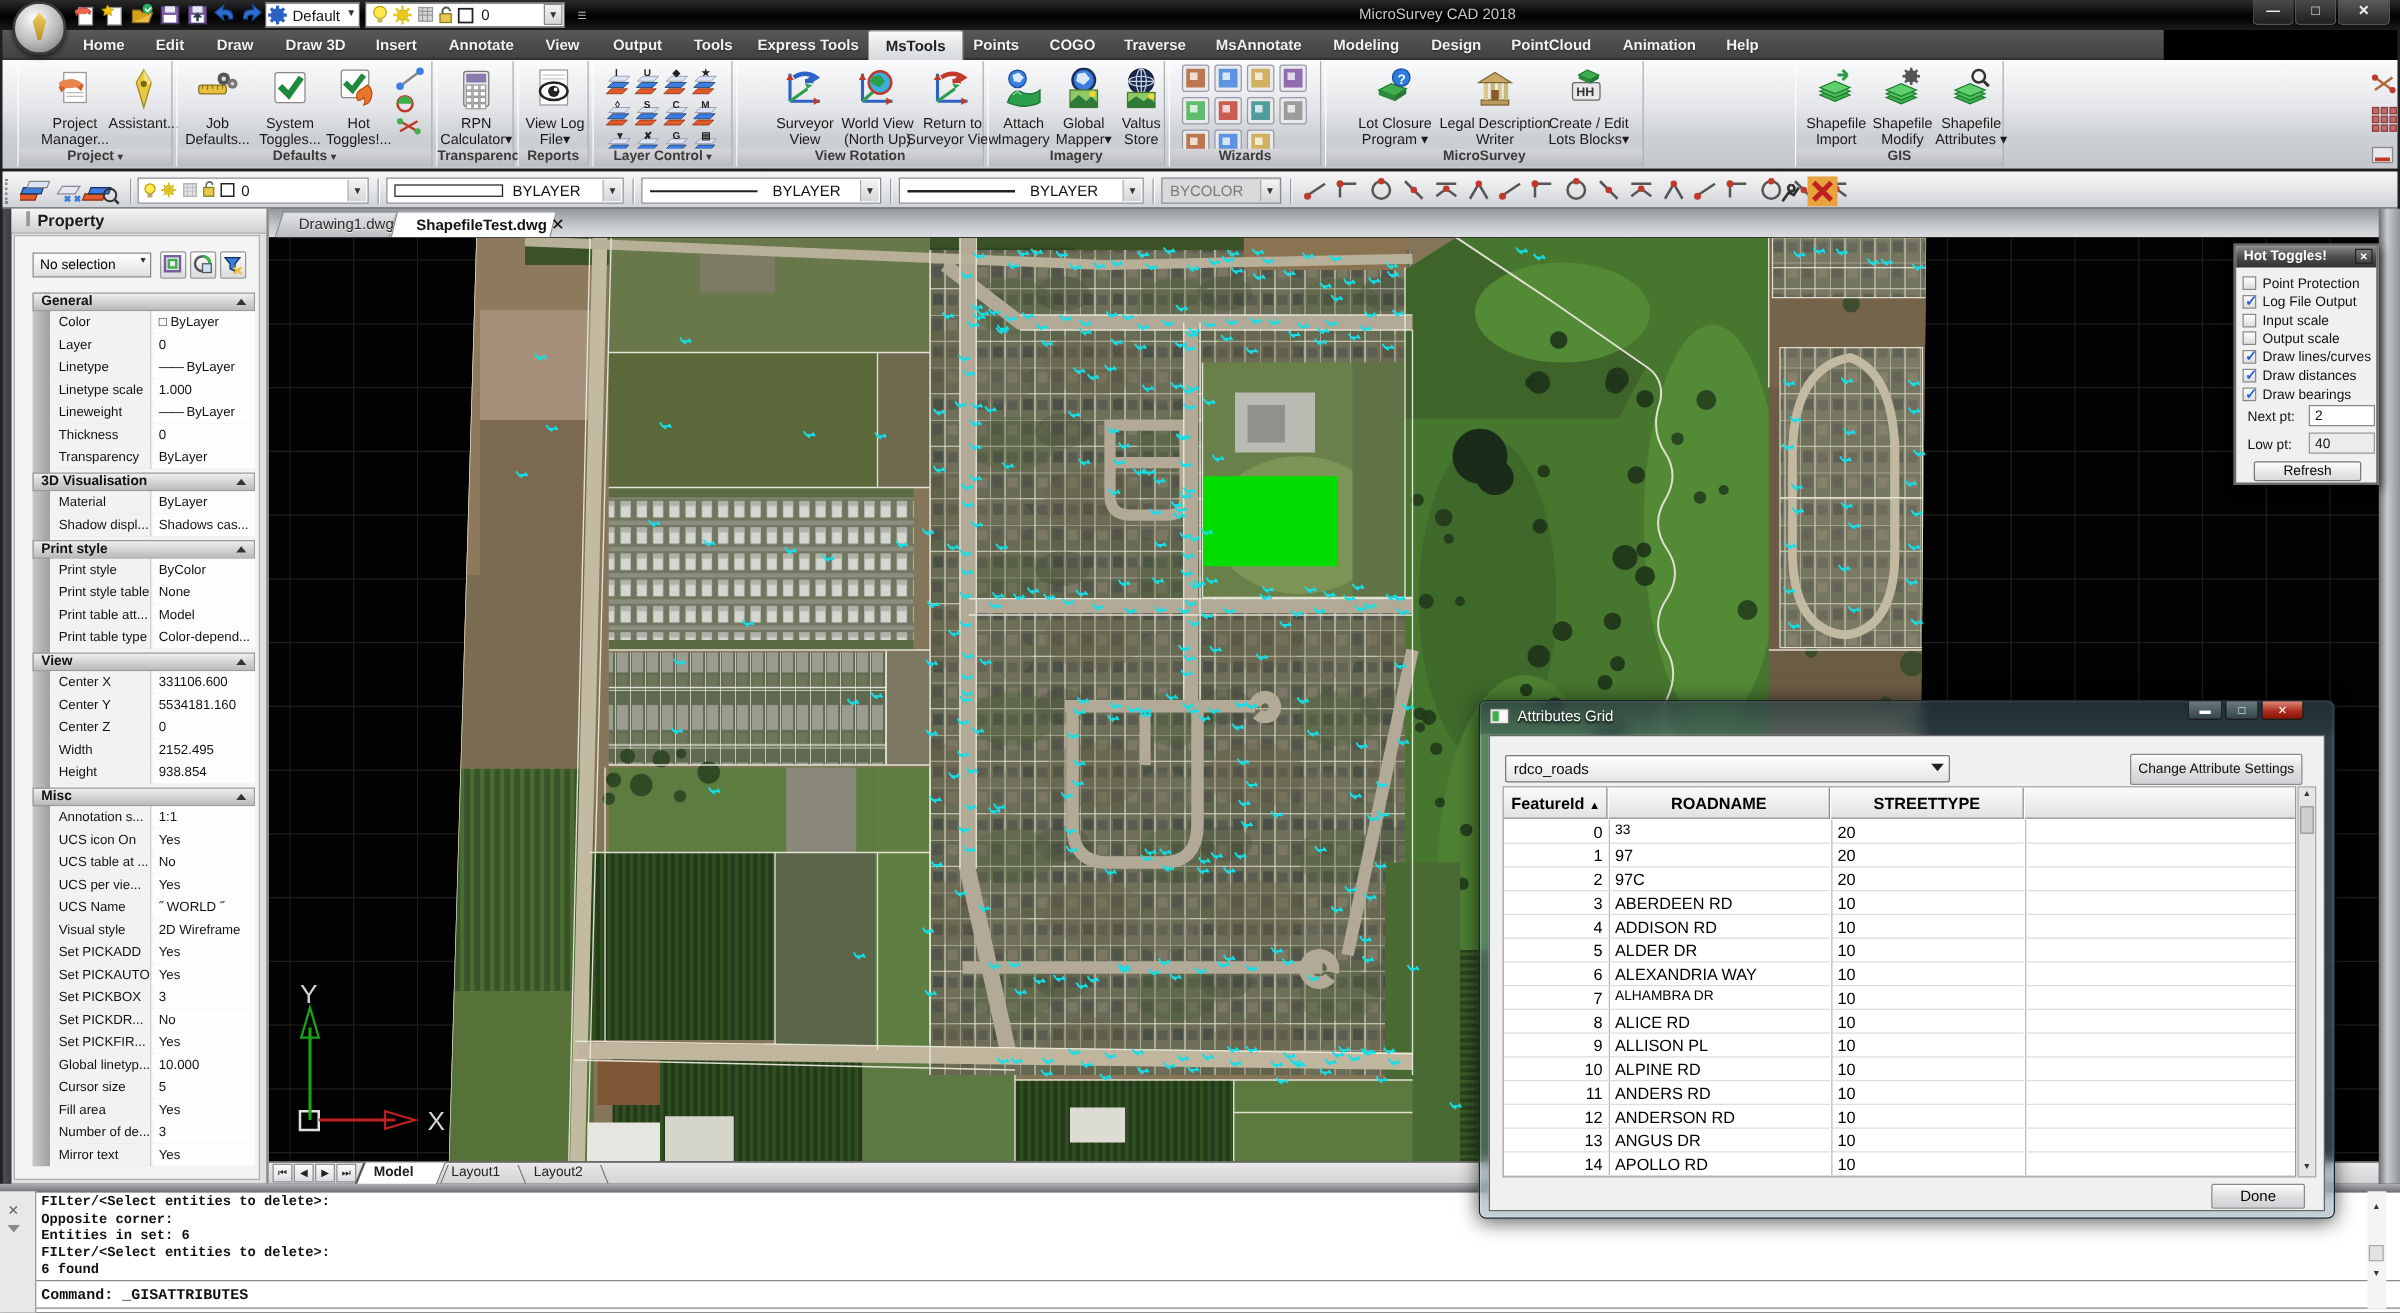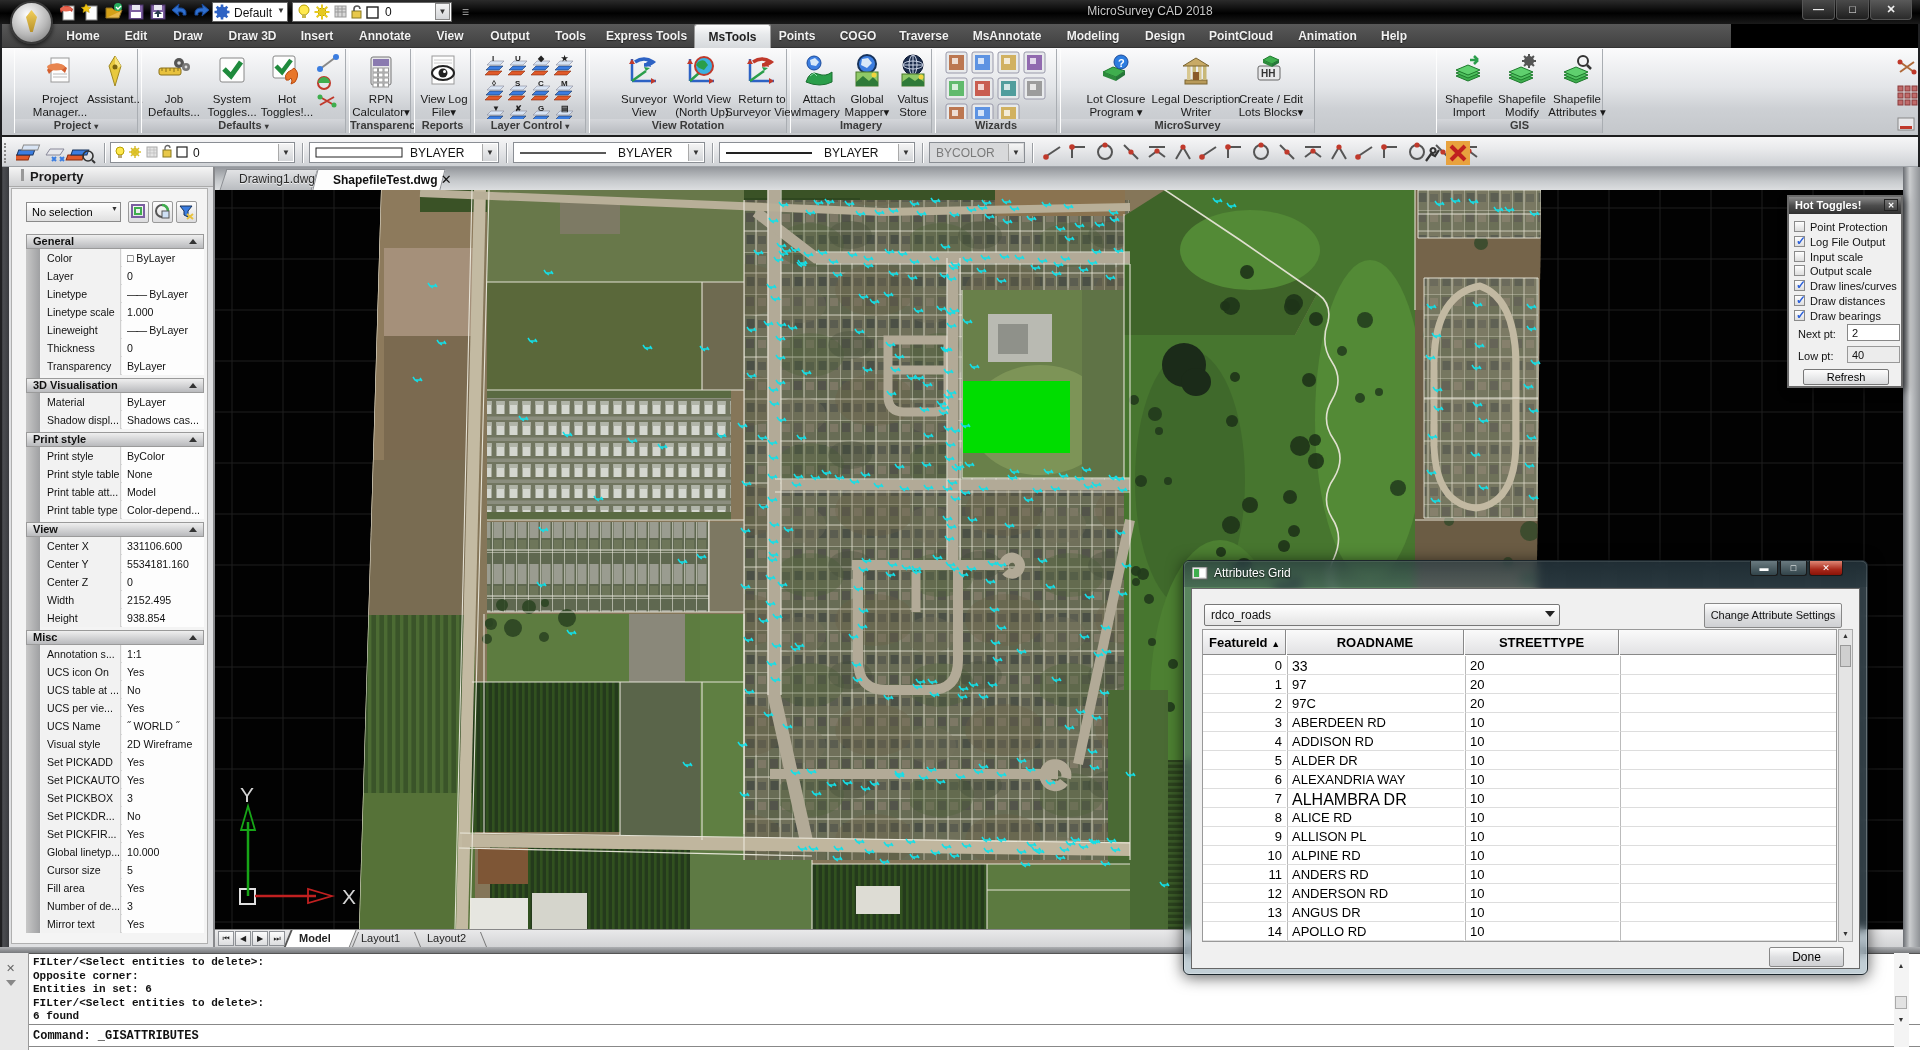--- a/index.html
+++ b/index.html
@@ -1549,21 +1549,21 @@
     </div>
     <div id="attrbody">
       <div class="abs" style="left:12px;top:15px;width:356px;height:22px;background:linear-gradient(#fff,#e4e4e4);border:1px solid #777;border-radius:2px;font-size:12px;color:#111;padding:3px 0 0 6px">rdco_roads<div class="abs" style="right:4px;top:6px;width:0;height:0;border-left:5px solid transparent;border-right:5px solid transparent;border-top:6px solid #222"></div></div>
       <div class="abs" style="left:512px;top:14px;width:138px;height:25px;background:linear-gradient(#fdfdfd,#dfe0e2 50%,#cfd0d3);border:1px solid #888;border-radius:2px;font-size:11px;white-space:nowrap;color:#111;text-align:center;line-height:22px">Change Attribute Settings</div>
       <div class="abs" style="left:10px;top:40px;width:635px;height:313px;background:#fff;border:1px solid #999;overflow:hidden">
         <div class="abs" style="left:0;top:0;width:83px;height:25px;background:linear-gradient(#fafafa,#e2e2e4);border-right:1px solid #888;border-bottom:1px solid #888;font-size:13px;font-weight:700;padding:5px 0 0 6px">FeatureId <span style="font-size:9px">▲</span></div>
         <div class="abs" style="left:84px;top:0;width:177px;height:25px;background:linear-gradient(#fafafa,#e2e2e4);border-right:1px solid #888;border-bottom:1px solid #888;font-size:13px;font-weight:700;text-align:center;padding-top:5px">ROADNAME</div>
         <div class="abs" style="left:262px;top:0;width:154px;height:25px;background:linear-gradient(#fafafa,#e2e2e4);border-right:1px solid #888;border-bottom:1px solid #888;font-size:13px;font-weight:700;text-align:center;padding-top:5px">STREETTYPE</div>
         <div class="abs" style="left:417px;top:0;width:218px;height:25px;background:linear-gradient(#fafafa,#e2e2e4);border-bottom:1px solid #888"></div>
         <div class="abs" style="left:0;top:26px;width:83px;height:19px;border-bottom:1px solid #ddd;font-size:13px;text-align:right;padding:2px 4px 0 0">0</div>
-        <div class="abs" style="left:84px;top:26px;width:177px;height:19px;border-left:1px solid #bbb;border-bottom:1px solid #ddd;font-size:14px;padding:2px 0 0 4px">33</div>
+        <div class="abs" style="left:84px;top:26px;width:177px;height:19px;border-left:1px solid #bbb;border-bottom:1px solid #ddd;font-size:11px;padding:2px 0 0 4px">33</div>
         <div class="abs" style="left:262px;top:26px;width:154px;height:19px;border-left:1px solid #bbb;border-bottom:1px solid #ddd;font-size:13px;padding:2px 0 0 4px">20</div>
         <div class="abs" style="left:417px;top:26px;width:218px;height:19px;border-left:1px solid #bbb;border-bottom:1px solid #ddd"></div>
         <div class="abs" style="left:0;top:45px;width:83px;height:19px;border-bottom:1px solid #ddd;font-size:13px;text-align:right;padding:2px 4px 0 0">1</div>
         <div class="abs" style="left:84px;top:45px;width:177px;height:19px;border-left:1px solid #bbb;border-bottom:1px solid #ddd;font-size:13px;padding:2px 0 0 4px">97</div>
         <div class="abs" style="left:262px;top:45px;width:154px;height:19px;border-left:1px solid #bbb;border-bottom:1px solid #ddd;font-size:13px;padding:2px 0 0 4px">20</div>
         <div class="abs" style="left:417px;top:45px;width:218px;height:19px;border-left:1px solid #bbb;border-bottom:1px solid #ddd"></div>
         <div class="abs" style="left:0;top:64px;width:83px;height:19px;border-bottom:1px solid #ddd;font-size:13px;text-align:right;padding:2px 4px 0 0">2</div>
         <div class="abs" style="left:84px;top:64px;width:177px;height:19px;border-left:1px solid #bbb;border-bottom:1px solid #ddd;font-size:13px;padding:2px 0 0 4px">97C</div>
         <div class="abs" style="left:262px;top:64px;width:154px;height:19px;border-left:1px solid #bbb;border-bottom:1px solid #ddd;font-size:13px;padding:2px 0 0 4px">20</div>
         <div class="abs" style="left:417px;top:64px;width:218px;height:19px;border-left:1px solid #bbb;border-bottom:1px solid #ddd"></div>
@@ -1577,21 +1577,21 @@
         <div class="abs" style="left:417px;top:102px;width:218px;height:19px;border-left:1px solid #bbb;border-bottom:1px solid #ddd"></div>
         <div class="abs" style="left:0;top:121px;width:83px;height:19px;border-bottom:1px solid #ddd;font-size:13px;text-align:right;padding:2px 4px 0 0">5</div>
         <div class="abs" style="left:84px;top:121px;width:177px;height:19px;border-left:1px solid #bbb;border-bottom:1px solid #ddd;font-size:13px;padding:2px 0 0 4px">ALDER DR</div>
         <div class="abs" style="left:262px;top:121px;width:154px;height:19px;border-left:1px solid #bbb;border-bottom:1px solid #ddd;font-size:13px;padding:2px 0 0 4px">10</div>
         <div class="abs" style="left:417px;top:121px;width:218px;height:19px;border-left:1px solid #bbb;border-bottom:1px solid #ddd"></div>
         <div class="abs" style="left:0;top:140px;width:83px;height:19px;border-bottom:1px solid #ddd;font-size:13px;text-align:right;padding:2px 4px 0 0">6</div>
         <div class="abs" style="left:84px;top:140px;width:177px;height:19px;border-left:1px solid #bbb;border-bottom:1px solid #ddd;font-size:13px;padding:2px 0 0 4px">ALEXANDRIA WAY</div>
         <div class="abs" style="left:262px;top:140px;width:154px;height:19px;border-left:1px solid #bbb;border-bottom:1px solid #ddd;font-size:13px;padding:2px 0 0 4px">10</div>
         <div class="abs" style="left:417px;top:140px;width:218px;height:19px;border-left:1px solid #bbb;border-bottom:1px solid #ddd"></div>
         <div class="abs" style="left:0;top:159px;width:83px;height:19px;border-bottom:1px solid #ddd;font-size:13px;text-align:right;padding:2px 4px 0 0">7</div>
-        <div class="abs" style="left:84px;top:159px;width:177px;height:19px;border-left:1px solid #bbb;border-bottom:1px solid #ddd;font-size:16px;padding:2px 0 0 4px">ALHAMBRA DR</div>
+        <div class="abs" style="left:84px;top:159px;width:177px;height:19px;border-left:1px solid #bbb;border-bottom:1px solid #ddd;font-size:11px;padding:2px 0 0 4px">ALHAMBRA DR</div>
         <div class="abs" style="left:262px;top:159px;width:154px;height:19px;border-left:1px solid #bbb;border-bottom:1px solid #ddd;font-size:13px;padding:2px 0 0 4px">10</div>
         <div class="abs" style="left:417px;top:159px;width:218px;height:19px;border-left:1px solid #bbb;border-bottom:1px solid #ddd"></div>
         <div class="abs" style="left:0;top:178px;width:83px;height:19px;border-bottom:1px solid #ddd;font-size:13px;text-align:right;padding:2px 4px 0 0">8</div>
         <div class="abs" style="left:84px;top:178px;width:177px;height:19px;border-left:1px solid #bbb;border-bottom:1px solid #ddd;font-size:13px;padding:2px 0 0 4px">ALICE RD</div>
         <div class="abs" style="left:262px;top:178px;width:154px;height:19px;border-left:1px solid #bbb;border-bottom:1px solid #ddd;font-size:13px;padding:2px 0 0 4px">10</div>
         <div class="abs" style="left:417px;top:178px;width:218px;height:19px;border-left:1px solid #bbb;border-bottom:1px solid #ddd"></div>
         <div class="abs" style="left:0;top:197px;width:83px;height:19px;border-bottom:1px solid #ddd;font-size:13px;text-align:right;padding:2px 4px 0 0">9</div>
         <div class="abs" style="left:84px;top:197px;width:177px;height:19px;border-left:1px solid #bbb;border-bottom:1px solid #ddd;font-size:13px;padding:2px 0 0 4px">ALLISON PL</div>
         <div class="abs" style="left:262px;top:197px;width:154px;height:19px;border-left:1px solid #bbb;border-bottom:1px solid #ddd;font-size:13px;padding:2px 0 0 4px">10</div>
         <div class="abs" style="left:417px;top:197px;width:218px;height:19px;border-left:1px solid #bbb;border-bottom:1px solid #ddd"></div>

